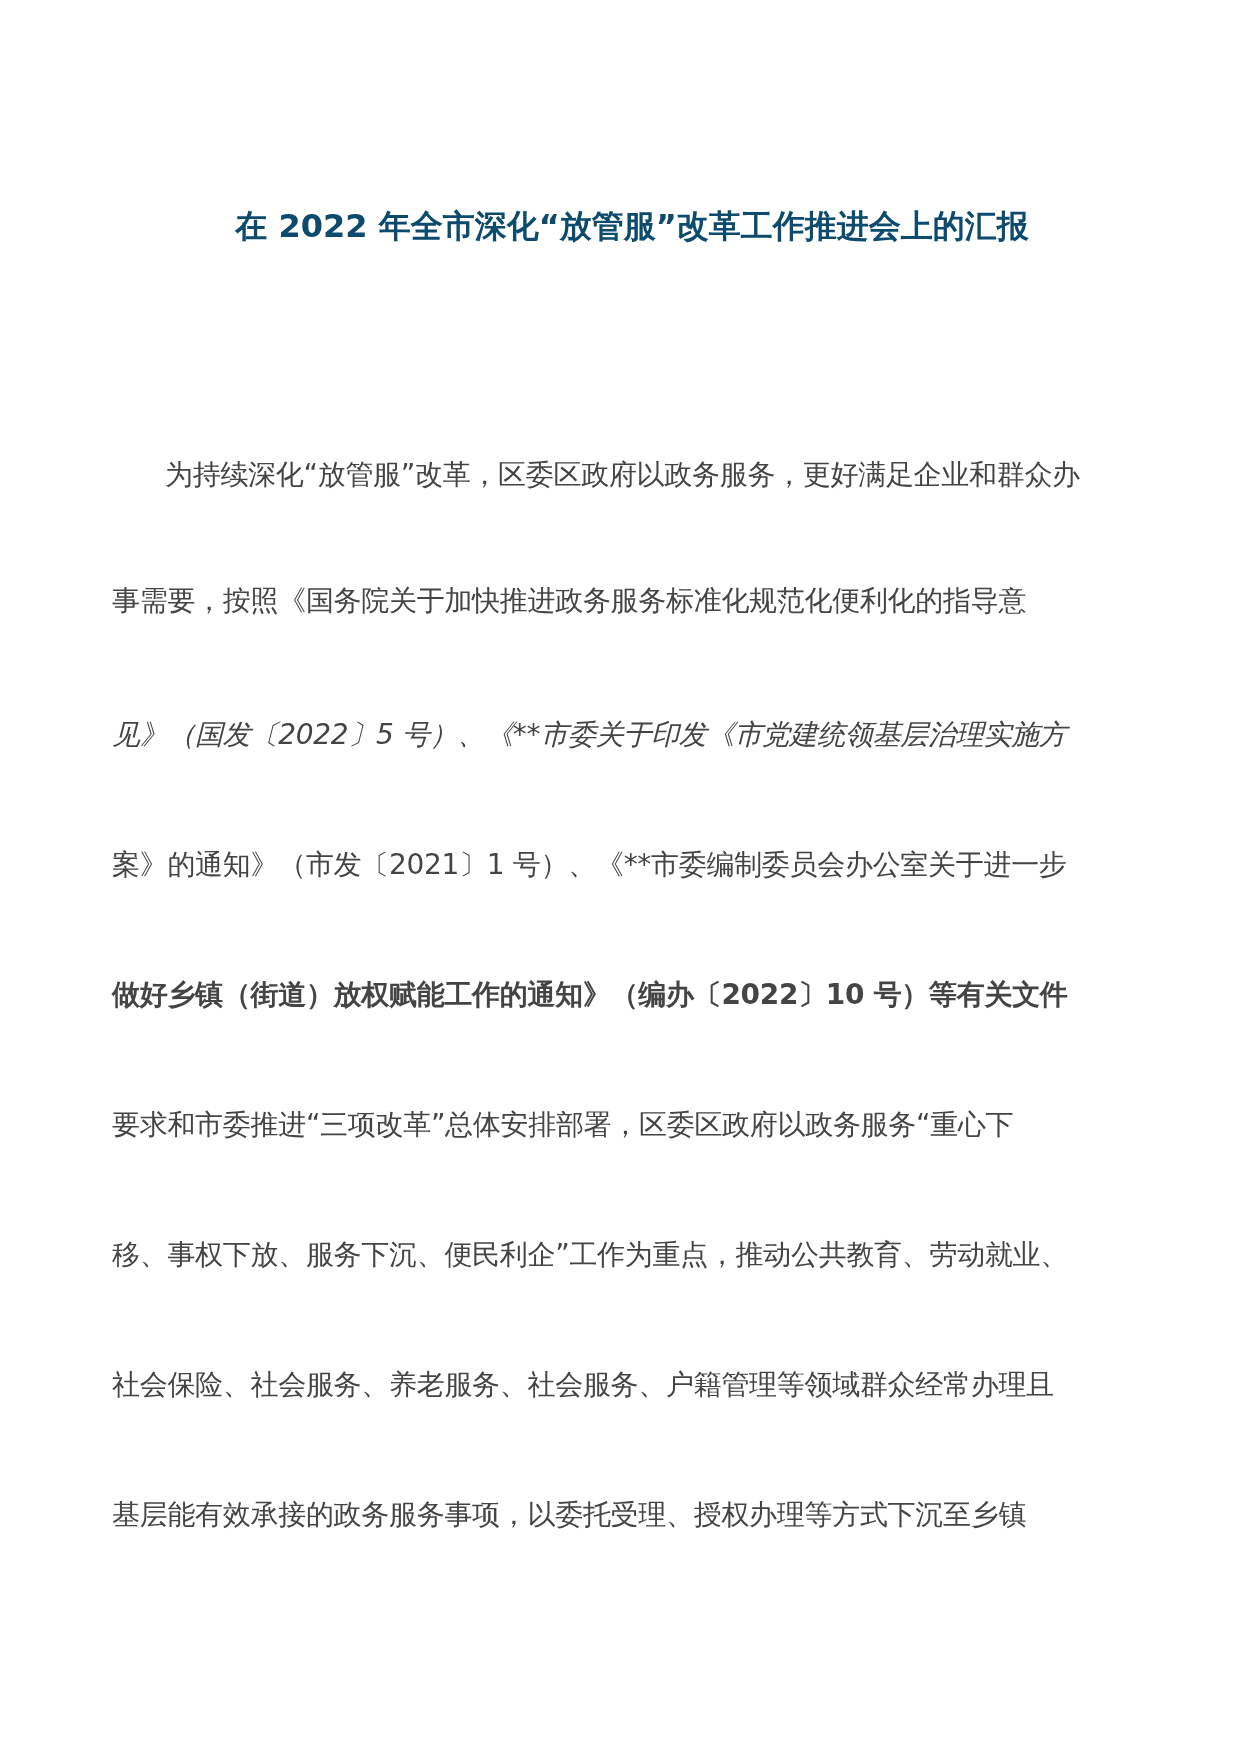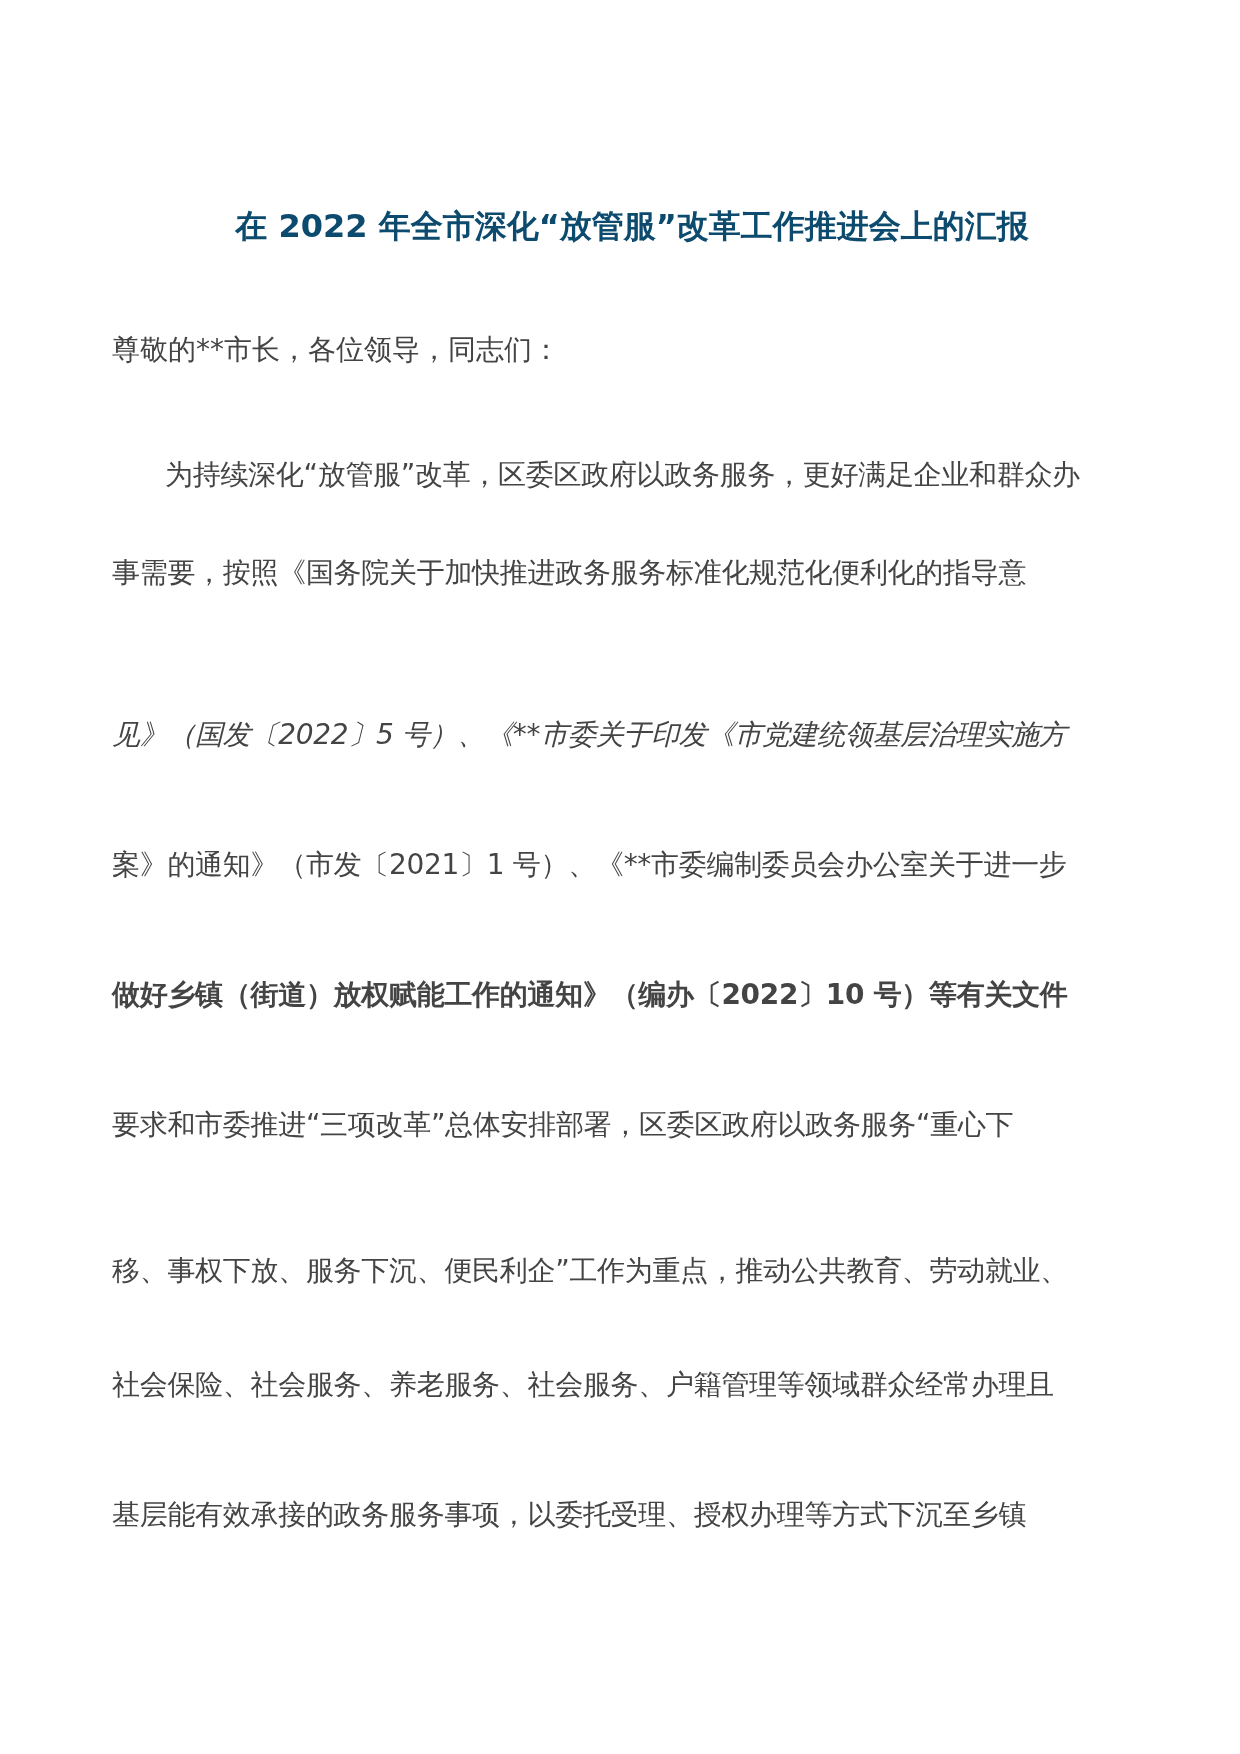--- a/index.html
+++ b/index.html
@@ -55,26 +55,25 @@
     .line.indent {
       left: 165px;
     }
   </style>
 </head>
 <body>
 
 <div class="page">
   <div class="title">在 2022 年全市深化“放管服”改革工作推进会上的汇报</div>
 
-  <div class="salutation">尊敬的**市长，各位领导，同志们：</div>
 
   <div>
     <div class="line indent" style="top:456px;">为持续深化“放管服”改革，区委区政府以政务服务，更好满足企业和群众办</div>
-    <div class="line" style="top:554px;">事需要，按照《国务院关于加快推进政务服务标准化规范化便利化的指导意</div>
+    <div class="line" style="top:582px;">事需要，按照《国务院关于加快推进政务服务标准化规范化便利化的指导意</div>
     <div class="line" style="top:716px;font-style:italic;">见》（国发〔2022〕5 号）、《**市委关于印发《市党建统领基层治理实施方</div>
     <div class="line" style="top:846px;">案》的通知》（市发〔2021〕1 号）、《**市委编制委员会办公室关于进一步</div>
     <div class="line" style="top:976px;font-weight:bold;">做好乡镇（街道）放权赋能工作的通知》（编办〔2022〕10 号）等有关文件</div>
     <div class="line" style="top:1106px;text-align:center;">要求和市委推进“三项改革”总体安排部署，区委区政府以政务服务“重心下</div>
-    <div class="line" style="top:1236px;margin-top:16px;">移、事权下放、服务下沉、便民利企”工作为重点，推动公共教育、劳动就业、</div>
+    <div class="line" style="top:1236px;">移、事权下放、服务下沉、便民利企”工作为重点，推动公共教育、劳动就业、</div>
     <div class="line" style="top:1366px;">社会保险、社会服务、养老服务、社会服务、户籍管理等领域群众经常办理且</div>
     <div class="line" style="top:1496px;">基层能有效承接的政务服务事项，以委托受理、授权办理等方式下沉至乡镇</div>
   </div>
 </div>
 
 </body></html>

